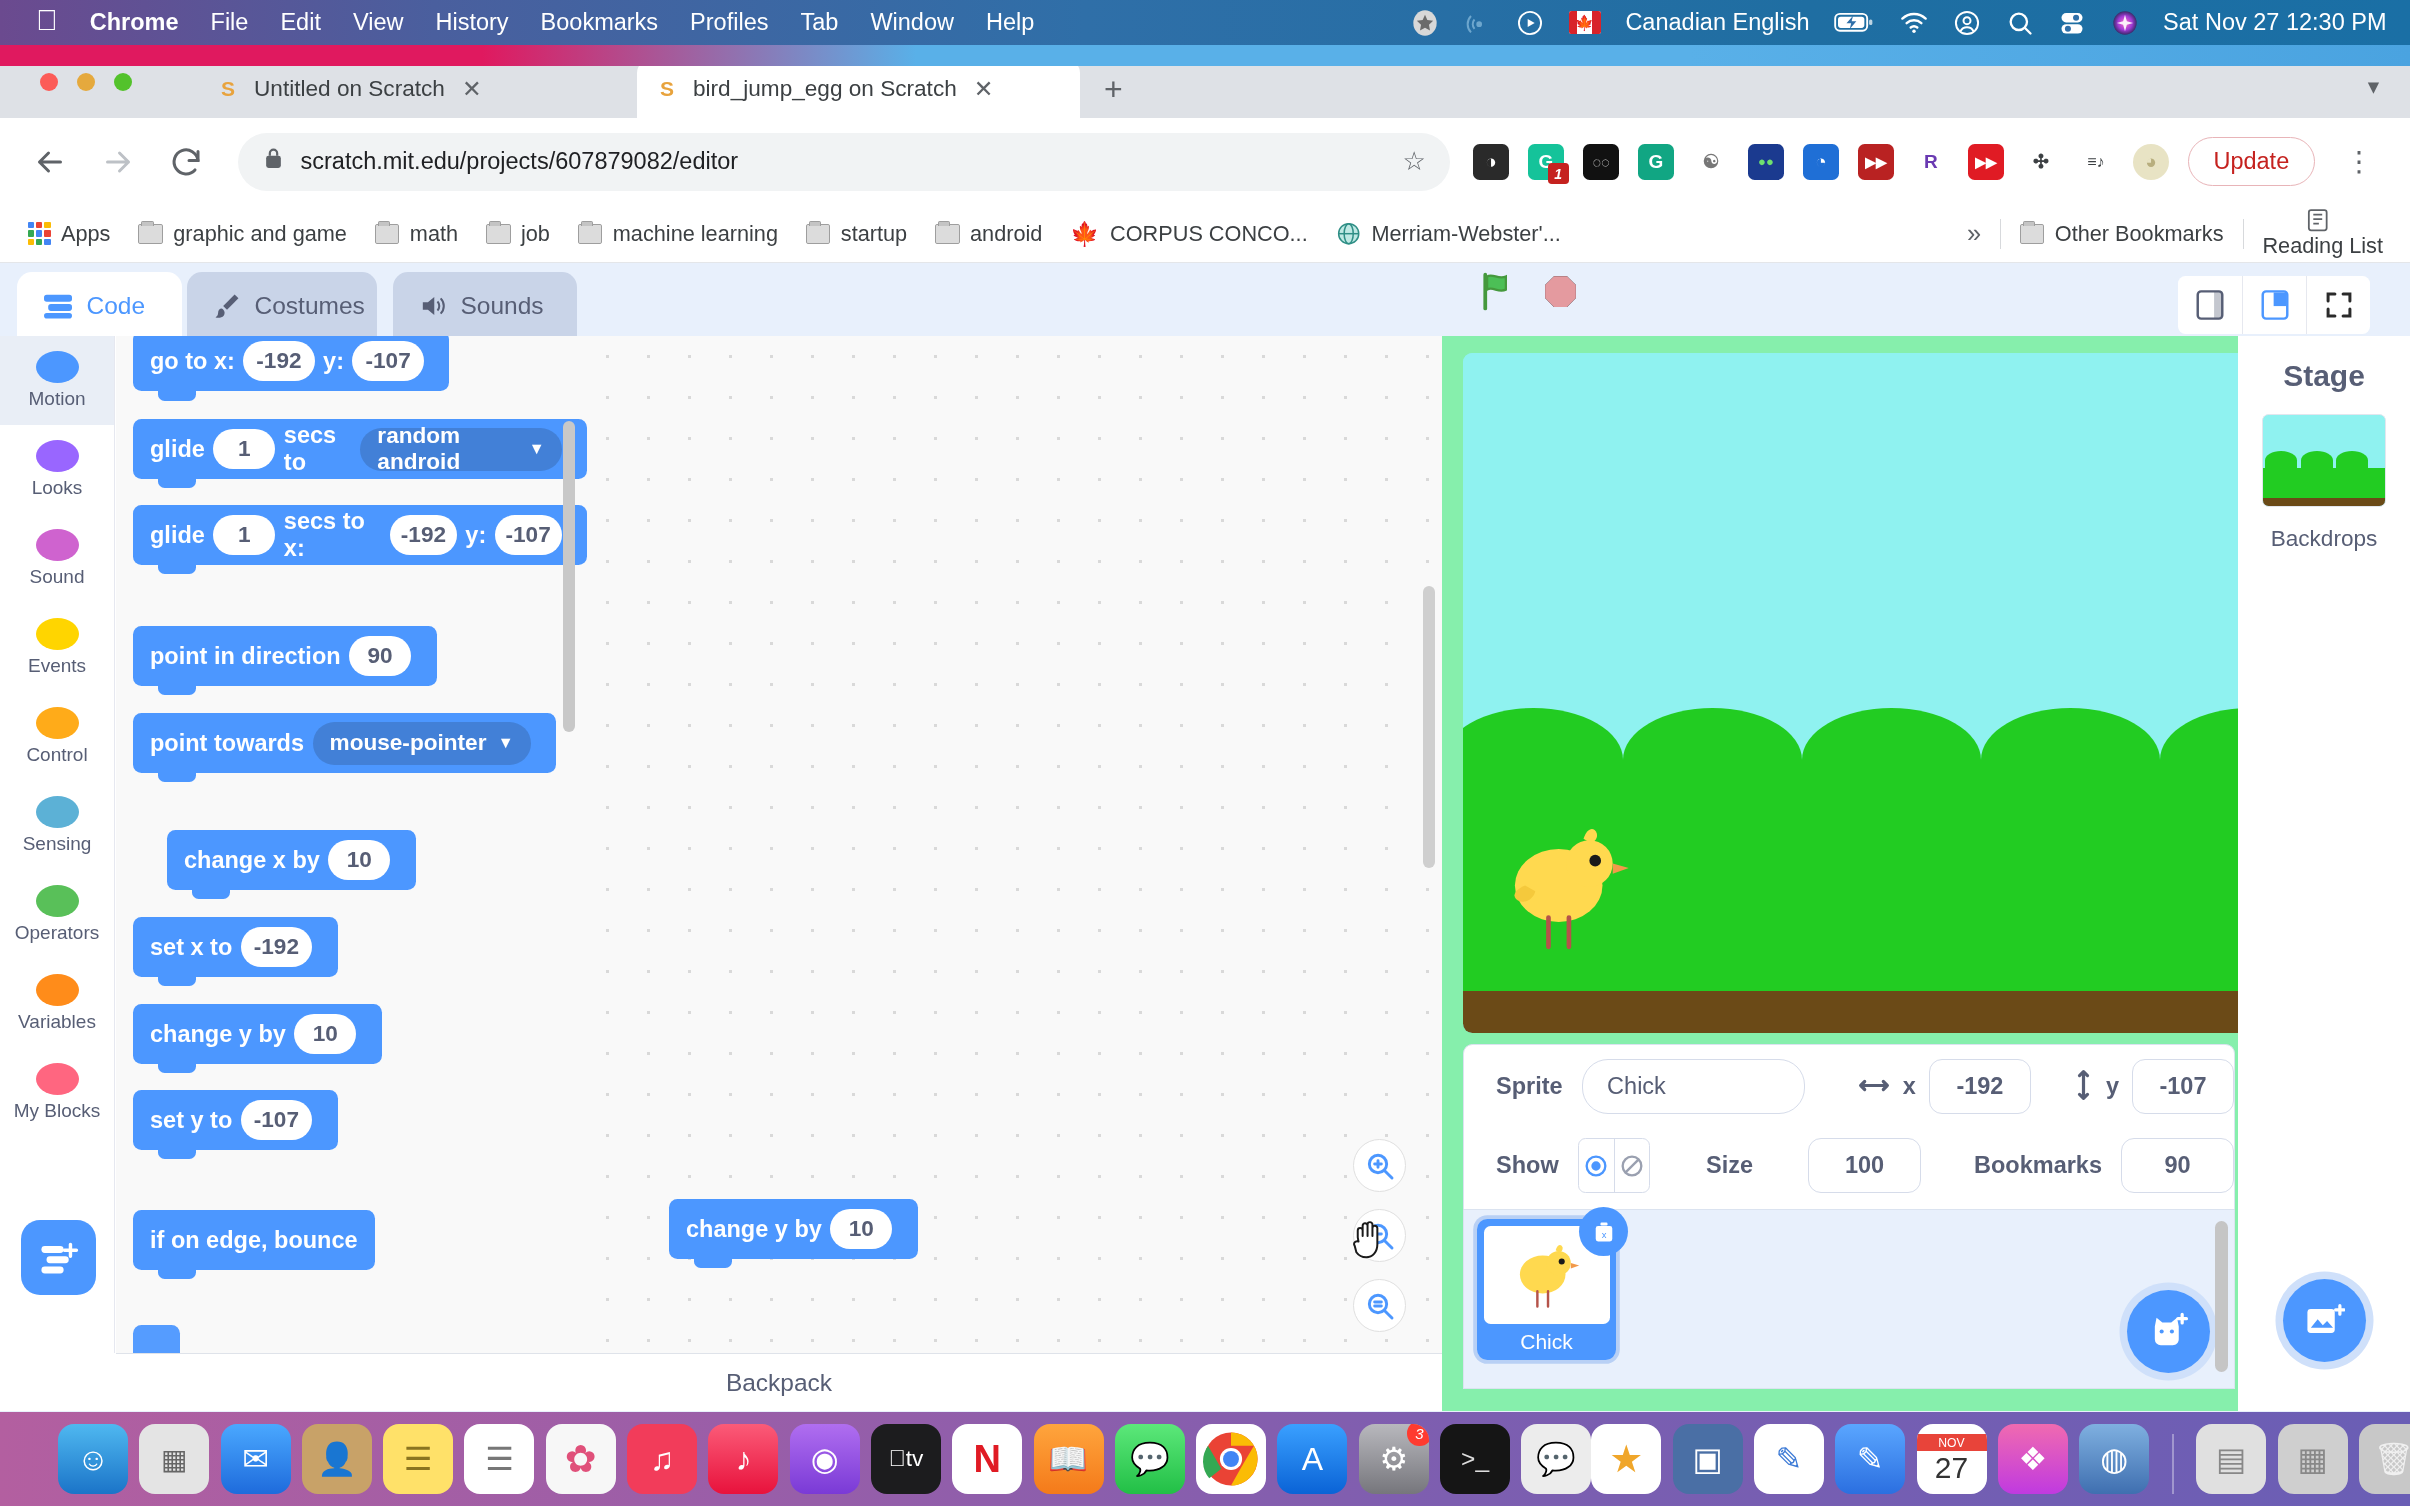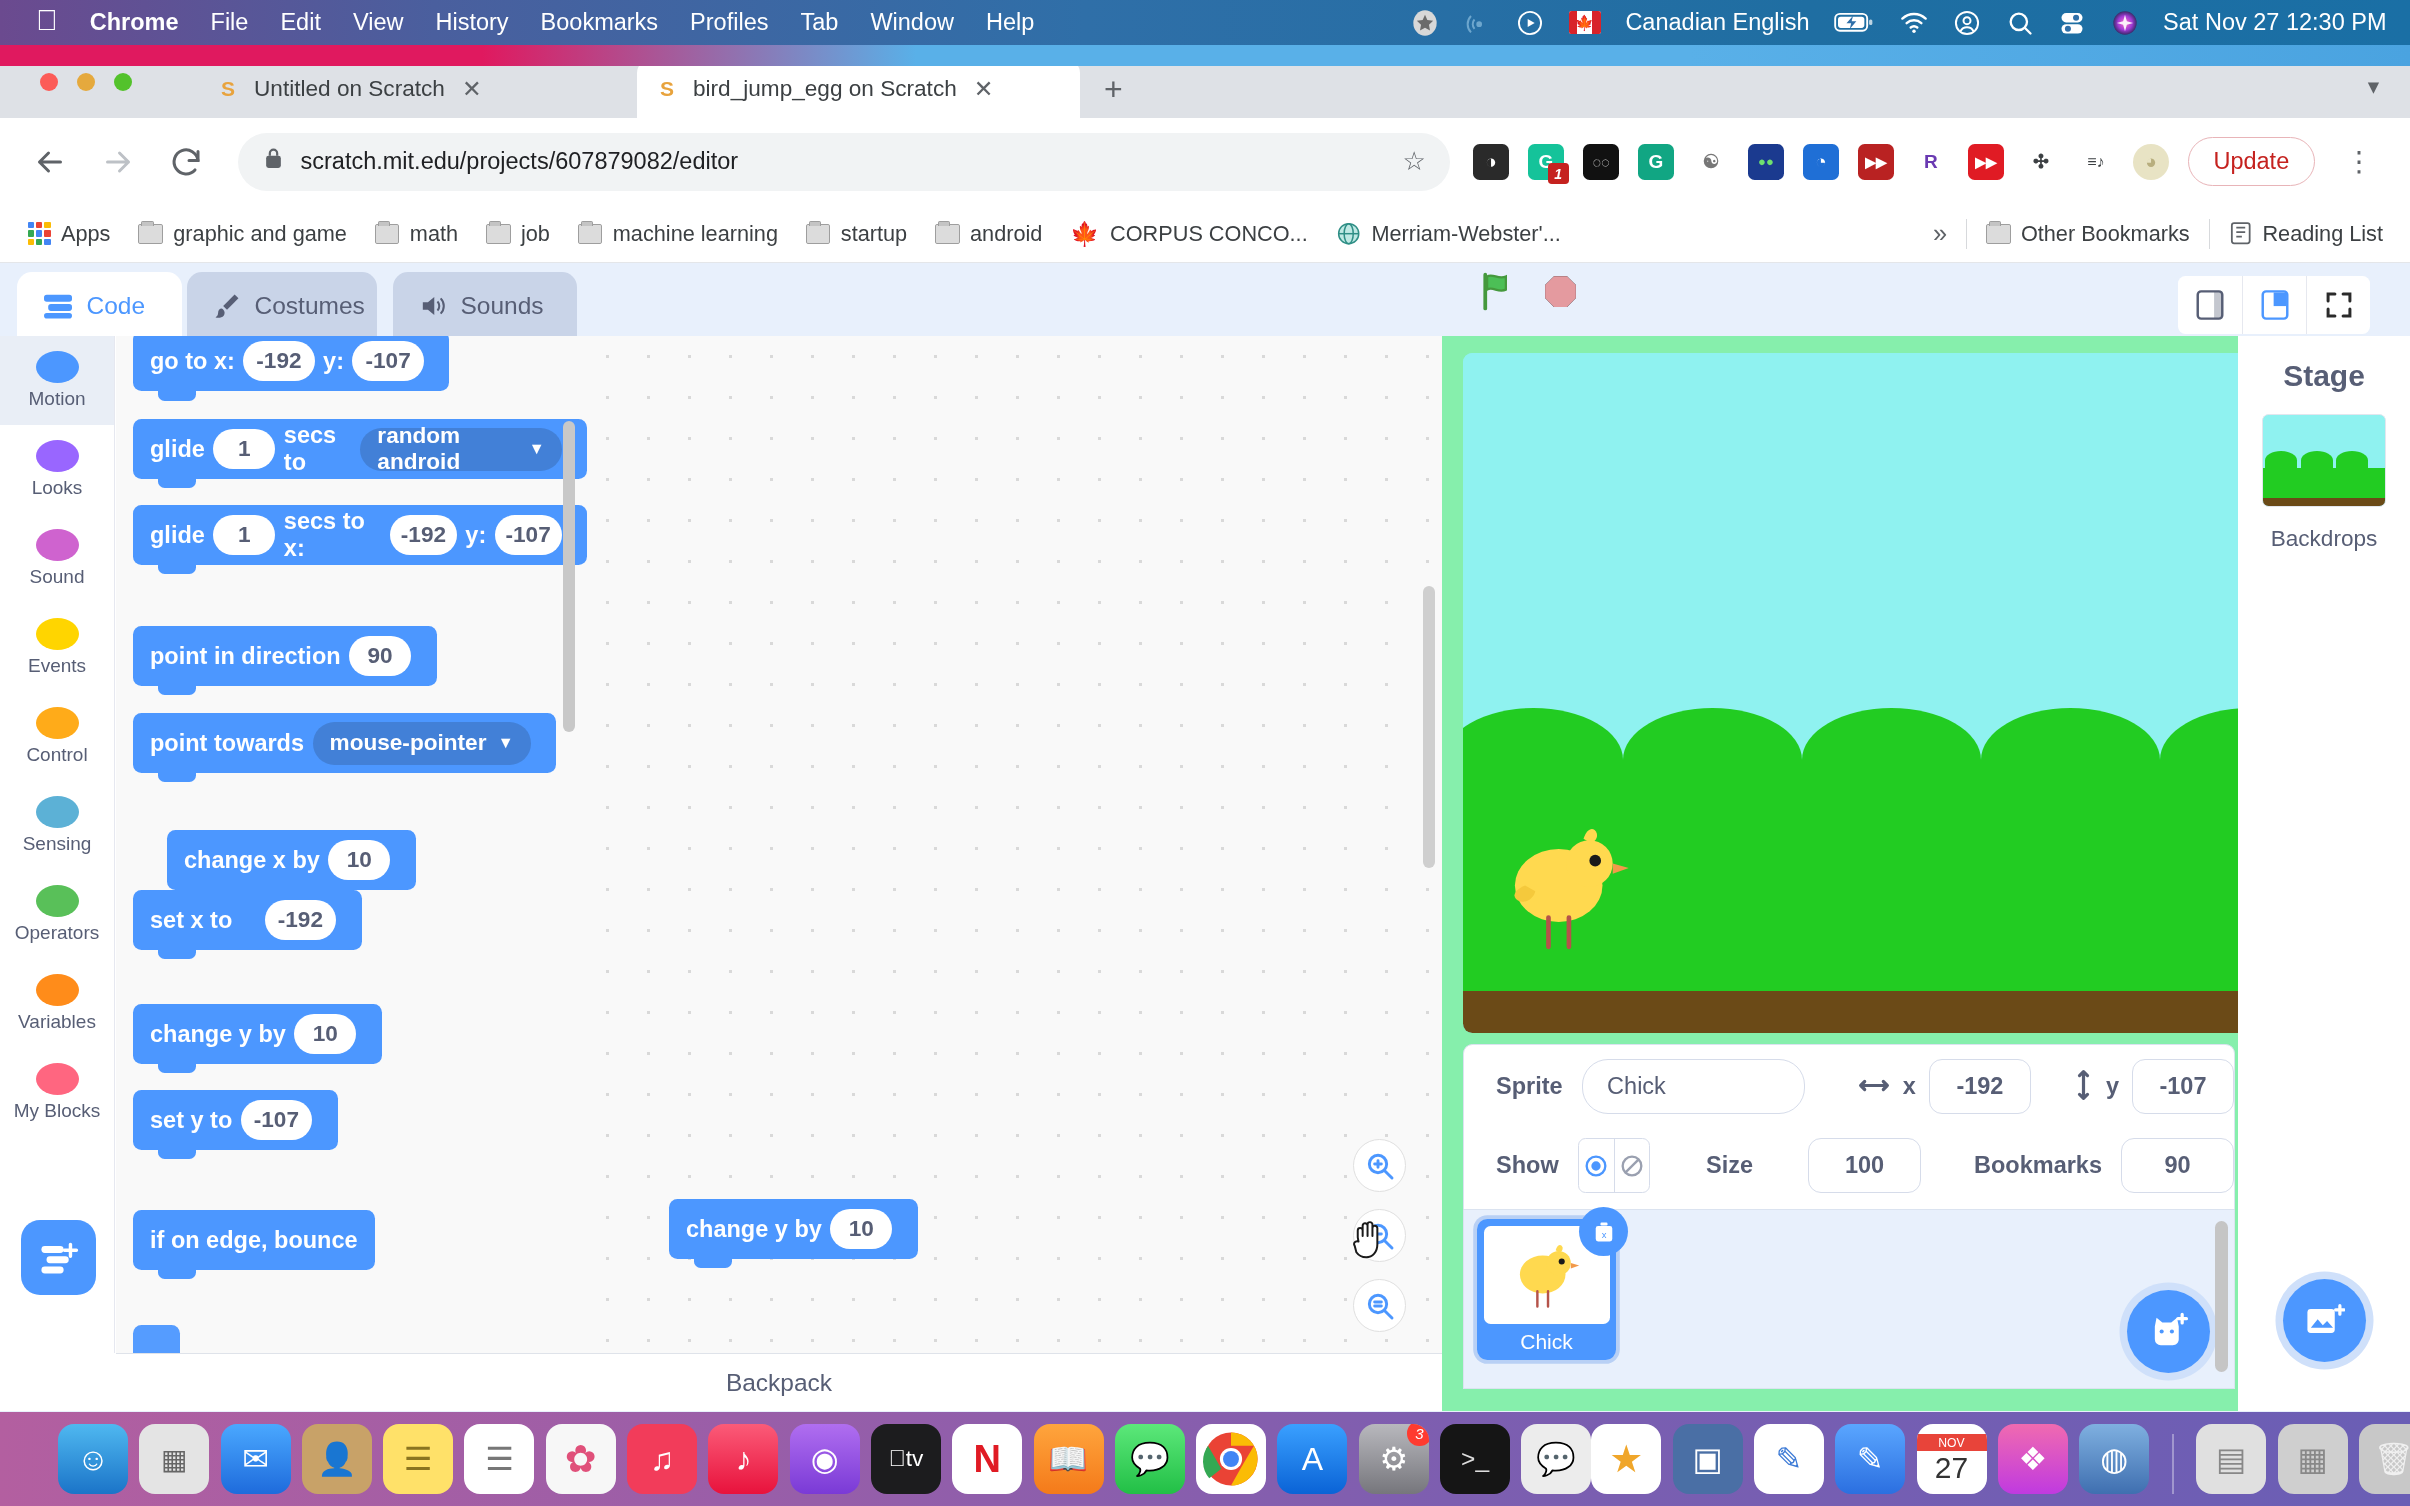--- a/index.html
+++ b/index.html
@@ -419,21 +419,21 @@
     <span class="bm-right">
       <span style="font-size:25.4px;color:#5f6368;">»</span>
       <span class="vdiv"></span>
       <span class="bm" style="margin-left:0;">
         <span class="bmi">
             <span class="folder"></span>
           </span>
         <span>Other Bookmarks</span>
       </span>
       <span class="vdiv"></span>
-      <span class="bm" style="margin-left:0;margin-right:28px;">
+      <span class="bm" style="margin-left:0;margin-right:28px;flex-direction:column;">
         <span class="bmi">
           <svg width="23.5" height="24.5" viewBox="0 0 20 22" fill="none" stroke="#5f6368" stroke-width="1.6">
               <rect x="2" y="2" width="16" height="18" rx="2"></rect>
               <path d="M6 6h8M6 10h8M6 14h5"></path>
             </svg>
         </span>
         <span>Reading List</span>
       </span>
     </span>
   </div>
@@ -601,21 +601,21 @@
             </span>
           <span class="notch"></span>
         </div>
 
         <div class="blk" style="left:17px;top:494px;margin-left:34px;">
           <span>change x by</span>
           <span class="oval">10</span>
           <span class="notch"></span>
         </div>
 
-        <div class="blk" style="left:17px;top:554px;gap:24px;">
+        <div class="blk" style="left:17px;top:581px;">
           <span>set x to</span>
           <span class="oval">-192</span>
           <span class="notch"></span>
         </div>
 
         <div class="blk" style="left:17px;top:668px;">
           <span>change y by</span>
           <span class="oval">10</span>
           <span class="notch"></span>
         </div>

